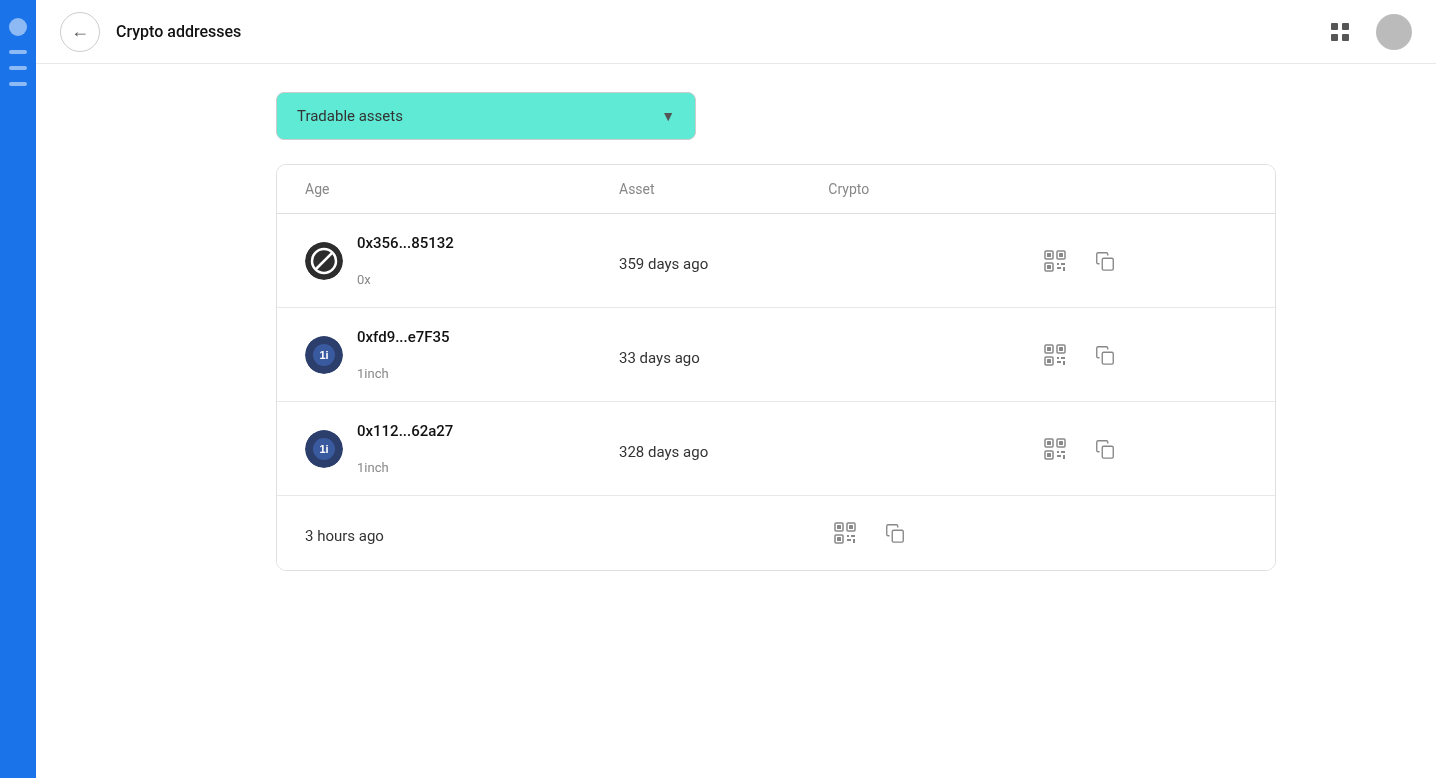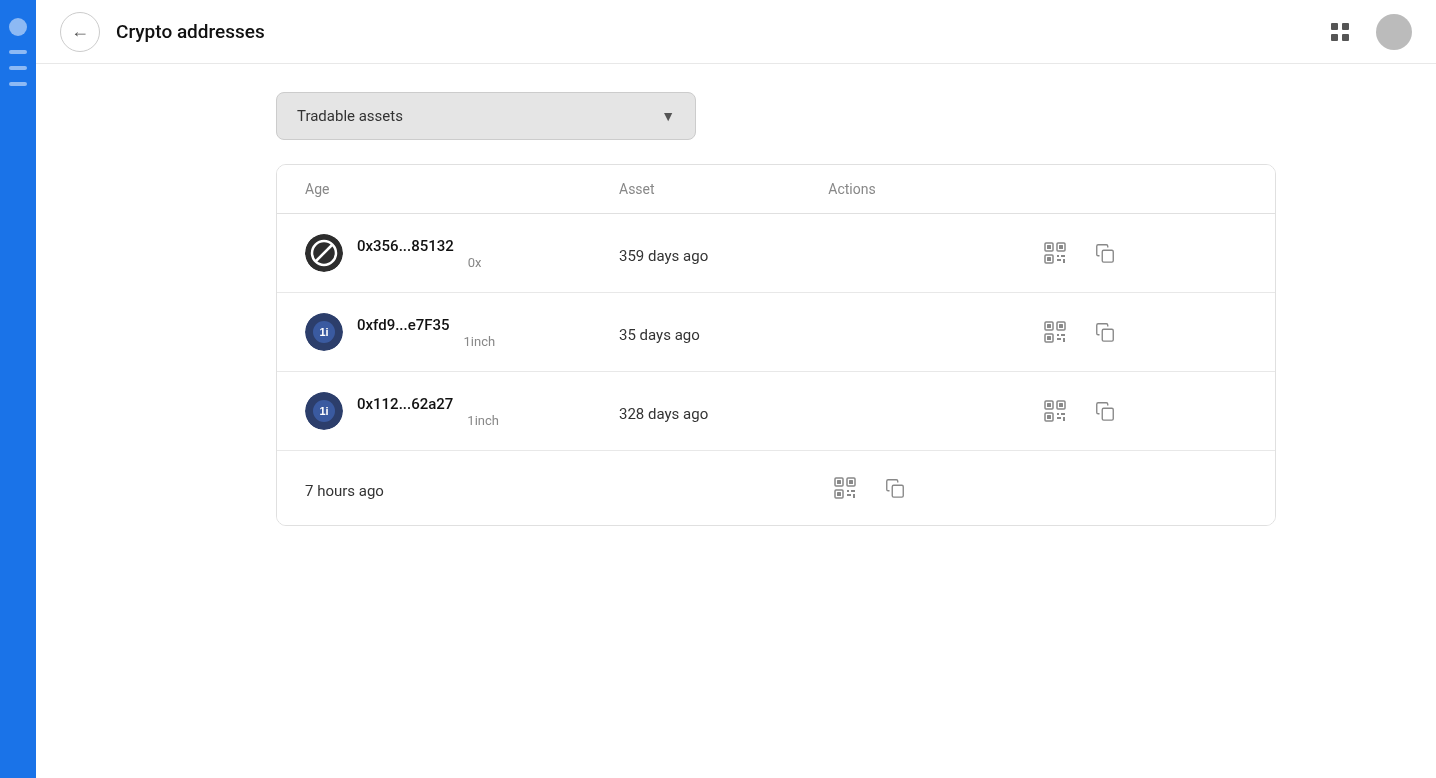--- a/index.html
+++ b/index.html
@@ -68,21 +68,21 @@
       border: 1.5px solid #ccc;
       background: #fff;
       display: flex;
       align-items: center;
       justify-content: center;
       cursor: pointer;
       color: #555;
       font-size: 18px;
     }
     .header-title {
-      font-size: 19px;
+      font-size: 16px;
       font-weight: 500;
       color: #111;
     }
     .header-right {
       display: flex;
       align-items: center;
       gap: 16px;
     }
     .grid-icon-btn {
       width: 40px;
@@ -117,21 +117,21 @@
     }
     .filter-dropdown {
       display: flex;
       align-items: center;
       justify-content: space-between;
       width: 420px;
       padding: 14px 20px;
       border: 1.5px solid #ccc;
       border-radius: 8px;
       cursor: pointer;
-      background: #e5e5e5;
+      background: #5eead4;
       font-size: 15px;
       color: #333;
     }
     .filter-dropdown .chevron {
       color: #555;
       font-size: 14px;
     }
 
     
     .table-container {
@@ -176,21 +176,22 @@
       display: flex;
       align-items: flex-end;
       justify-content: center;
     }
     .asset-icon svg {
       width: 38px;
       height: 38px;
     }
     .asset-info {
       display: flex;
-      gap: 14px;
+      flex-direction: column;
+      gap: 2px;
     }
     .asset-address {
       font-size: 15px;
       font-weight: 500;
       color: #111;
     }
     .asset-name {
       font-size: 13px;
       color: #888;
       margin-top: 18px;
@@ -260,21 +261,21 @@
       <span>Tradable assets</span>
       <span class="chevron">▼</span>
     </div>
   </div>
 
   <div class="table-container">
 
     <div class="table-header">
       <div class="table-header-cell">Age</div>
       <div class="table-header-cell">Asset</div>
-      <div class="table-header-cell">Actions</div>
+      <div class="table-header-cell">Crypto</div>
     </div>
 
     <div class="table-row">
       <div class="asset-cell">
         <div class="asset-icon">
 
           <svg viewBox="0 0 38 38" xmlns="http://www.w3.org/2000/svg">
             <circle cx="19" cy="19" r="19" fill="#2d2d2d"></circle>
             <circle cx="19" cy="19" r="12" fill="none" stroke="#fff" stroke-width="2.5"></circle>
             <line x1="11" y1="27" x2="27" y2="11" stroke="#fff" stroke-width="2.5"></line>
@@ -319,21 +320,21 @@
             <circle cx="19" cy="19" r="19" fill="#2c3e6b"></circle>
             <circle cx="19" cy="19" r="11" fill="#3a5aa0"></circle>
             <text x="19" y="23" text-anchor="middle" fill="white" font-size="11" font-weight="bold" font-family="sans-serif">1i</text>
           </svg>
         </div>
         <div class="asset-info">
           <span class="asset-address">0xfd9...e7F35</span>
           <span class="asset-name">1inch</span>
         </div>
       </div>
-      <div class="age-cell">35 days ago</div>
+      <div class="age-cell">33 days ago</div>
       <div class="label-cell"></div>
       <div class="actions-cell">
         <button class="action-btn" title="Show QR">
           <svg width="24" height="24" viewBox="0 0 24 24" fill="none" xmlns="http://www.w3.org/2000/svg">
             <rect x="2" y="2" width="8" height="8" rx="1" stroke="#888" stroke-width="1.5" fill="none"></rect>
             <rect x="4" y="4" width="4" height="4" fill="#888" rx="0.5"></rect>
             <rect x="14" y="2" width="8" height="8" rx="1" stroke="#888" stroke-width="1.5" fill="none"></rect>
             <rect x="16" y="4" width="4" height="4" fill="#888" rx="0.5"></rect>
             <rect x="2" y="14" width="8" height="8" rx="1" stroke="#888" stroke-width="1.5" fill="none"></rect>
             <rect x="4" y="16" width="4" height="4" fill="#888" rx="0.5"></rect>
@@ -386,21 +387,21 @@
         <button class="action-btn" title="Copy">
           <svg width="22" height="22" viewBox="0 0 24 24" fill="none" xmlns="http://www.w3.org/2000/svg">
             <rect x="9" y="9" width="12" height="13" rx="1.5" stroke="#888" stroke-width="1.5" fill="none"></rect>
             <path d="M6 15H4.5C3.67 15 3 14.33 3 13.5V4.5C3 3.67 3.67 3 4.5 3H13.5C14.33 3 15 3.67 15 4.5V6" stroke="#888" stroke-width="1.5" fill="none"></path>
           </svg>
         </button>
       </div>
     </div>
 
     <div class="table-row">
-      <div class="age-cell">7 hours ago</div>
+      <div class="age-cell">3 hours ago</div>
       <div class="label-cell"></div>
       <div class="actions-cell">
         <button class="action-btn" title="Show QR">
           <svg width="24" height="24" viewBox="0 0 24 24" fill="none" xmlns="http://www.w3.org/2000/svg">
             <rect x="2" y="2" width="8" height="8" rx="1" stroke="#888" stroke-width="1.5" fill="none"></rect>
             <rect x="4" y="4" width="4" height="4" fill="#888" rx="0.5"></rect>
             <rect x="14" y="2" width="8" height="8" rx="1" stroke="#888" stroke-width="1.5" fill="none"></rect>
             <rect x="16" y="4" width="4" height="4" fill="#888" rx="0.5"></rect>
             <rect x="2" y="14" width="8" height="8" rx="1" stroke="#888" stroke-width="1.5" fill="none"></rect>
             <rect x="4" y="16" width="4" height="4" fill="#888" rx="0.5"></rect>

